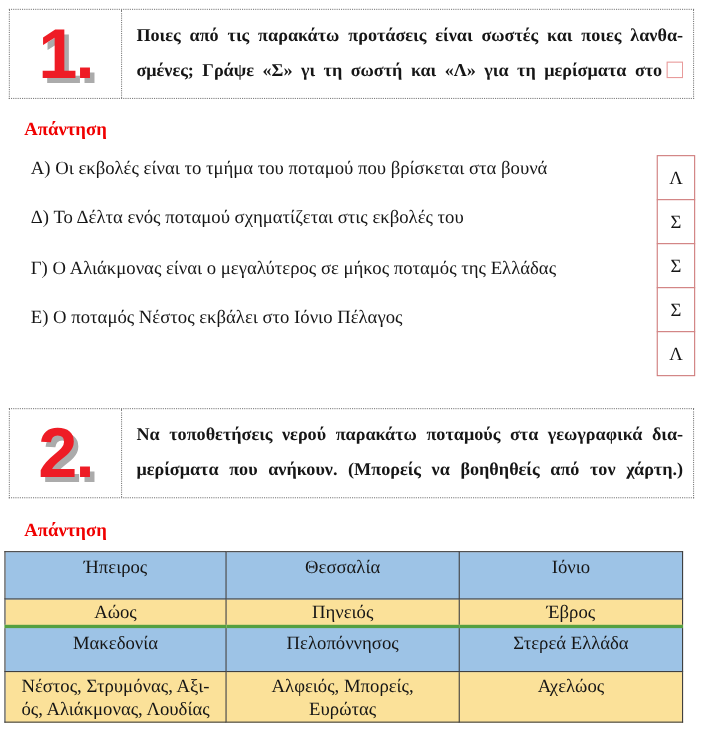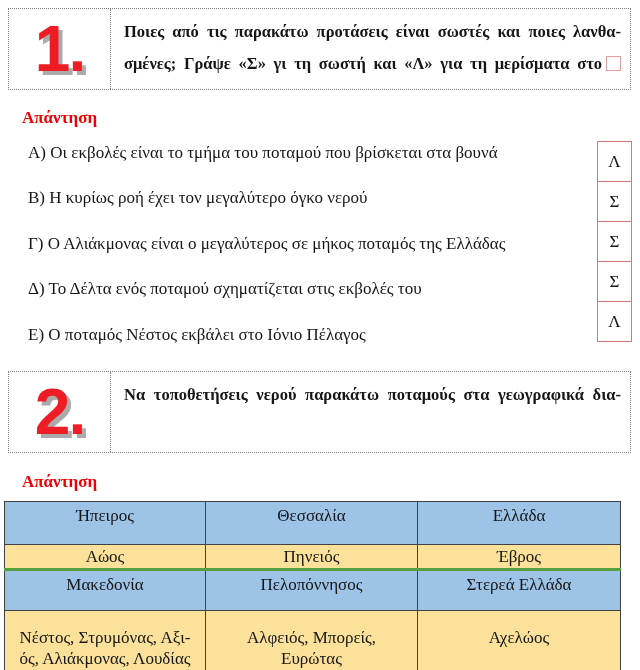--- a/index.html
+++ b/index.html
@@ -116,75 +116,75 @@
     text-align:center;
     padding:1px 4px;
     line-height:21px;
     white-space:pre-line;
   }
   .river-table .row-blue td{background:var(--blue);}
   .river-table .row-yellow td{background:var(--yellow);}
   .r1 td{height:43px; vertical-align:top; padding-top:3px;}
   .r2 td{height:24px; vertical-align:middle;}
   .r3 td{height:41px; vertical-align:top; padding-top:3px; border-top:3px solid var(--green);}
-  .r4 td{height:46px; vertical-align:top; padding-top:16px;}
+  .r4 td{height:46px; vertical-align:top; padding-top:2px;}
 </style>
 </head>
 <body>
 
 <div class="q-box first">
   <div class="q-num-cell">
     <span class="q-num">1.</span>
   </div>
   <div class="q-text-cell">
     <div class="q-line">Ποιες από τις παρακάτω προτάσεις είναι σωστές και ποιες λανθα-</div>
     <div class="q-line"><span>σμένες; Γράψε «Σ» γι τη σωστή και «Λ» για τη μερίσματα στο</span><span class="mini-box"></span></div>
   </div>
 </div>
 
 <div class="answer-label first">Απάντηση</div>
 
 <div class="statements">
   <div class="statement">Α) Οι εκβολές είναι το τμήμα του ποταμού που βρίσκεται στα βουνά</div>
-  <div class="statement">Β) Η κυρίως ροή έχει τον μεγαλύτερο όγκο νερού</div>
+  <div class="statement">Δ) Το Δέλτα ενός ποταμού σχηματίζεται στις εκβολές του</div>
   <div class="statement">Γ) Ο Αλιάκμονας είναι ο μεγαλύτερος σε μήκος ποταμός της Ελλάδας</div>
-  <div class="statement">Δ) Το Δέλτα ενός ποταμού σχηματίζεται στις εκβολές του</div>
   <div class="statement">Ε) Ο ποταμός Νέστος εκβάλει στο Ιόνιο Πέλαγος</div>
 </div>
 
 <div class="answer-boxes">
   <div class="abox">Λ</div>
   <div class="abox">Σ</div>
   <div class="abox">Σ</div>
   <div class="abox">Σ</div>
   <div class="abox">Λ</div>
 </div>
 
 <div class="q-box second">
   <div class="q-num-cell">
     <span class="q-num">2.</span>
   </div>
   <div class="q-text-cell">
     <div class="q-line">Να τοποθετήσεις νερού παρακάτω ποταμούς στα γεωγραφικά δια-</div>
+    <div class="q-line">μερίσματα που ανήκουν. (Μπορείς να βοηθηθείς από τον χάρτη.)</div>
   </div>
 </div>
 
 <div class="answer-label second">Απάντηση</div>
 
 <table class="river-table">
   <colgroup>
       <col style="width:201px">
       <col style="width:212px">
       <col style="width:203px">
     </colgroup>
   <tbody>
     <tr class="row-blue r1">
       <td>Ήπειρος</td>
       <td>Θεσσαλία</td>
-      <td>Ελλάδα</td>
+      <td>Ιόνιο</td>
     </tr>
     <tr class="row-yellow r2">
       <td>Αώος</td>
       <td>Πηνειός</td>
       <td>Έβρος</td>
     </tr>
     <tr class="row-blue r3">
       <td>Μακεδονία</td>
       <td>Πελοπόννησος</td>
       <td>Στερεά Ελλάδα</td>

